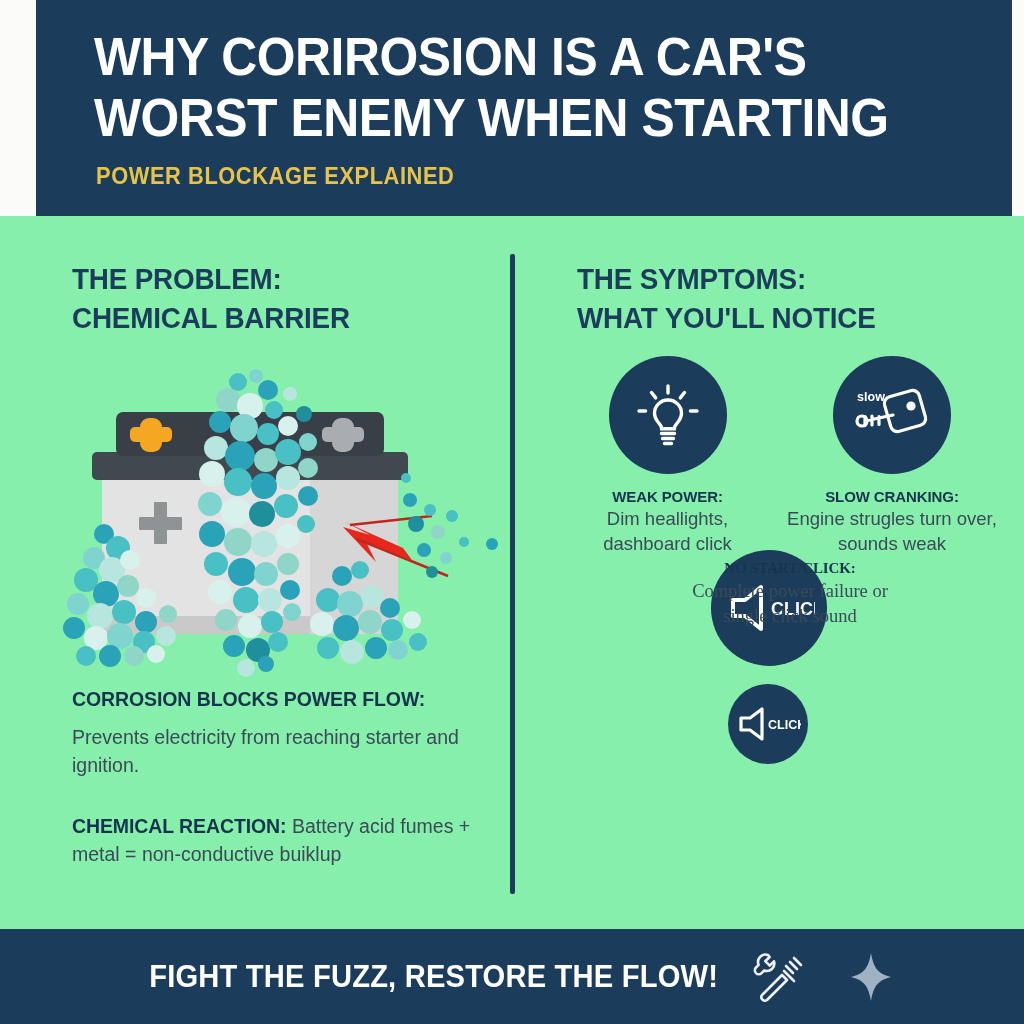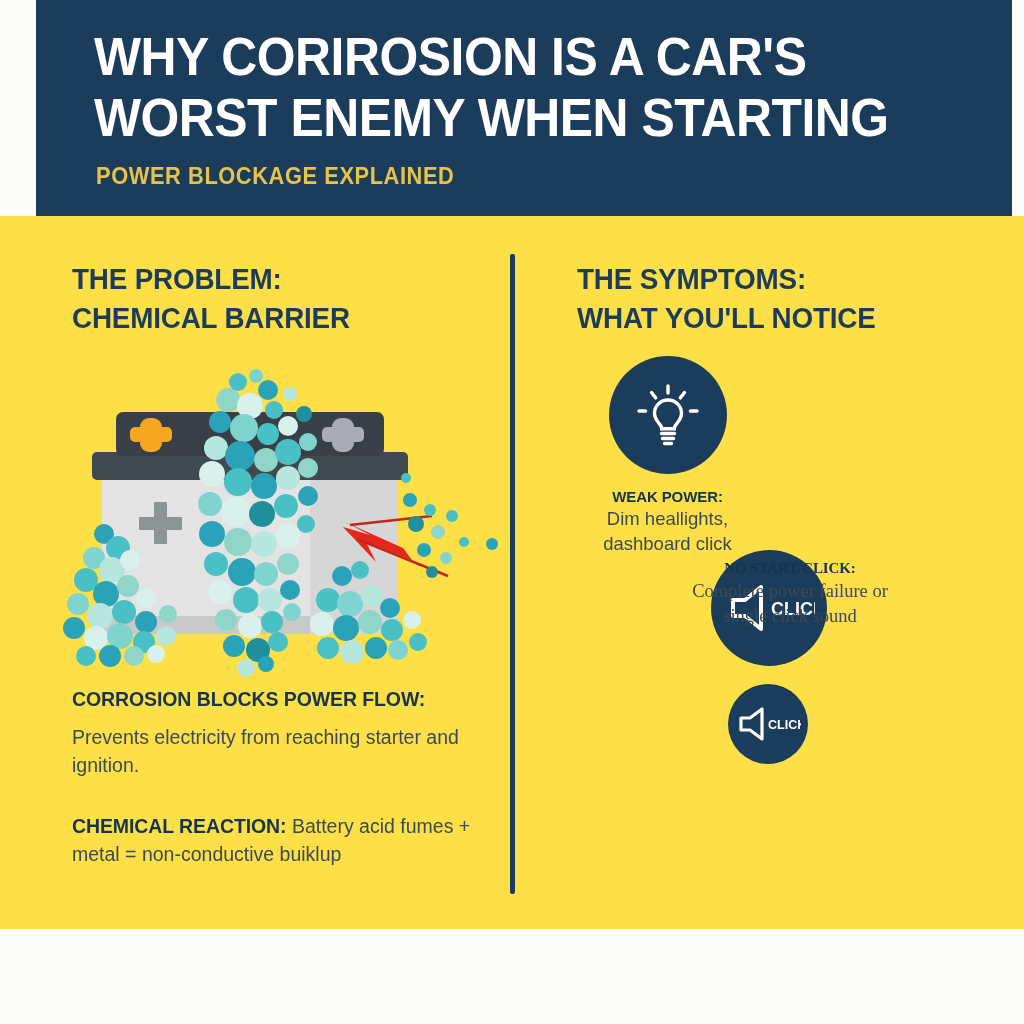--- a/index.html
+++ b/index.html
@@ -57,21 +57,21 @@
     transform: scaleX(0.95);
     transform-origin: left top;
   }
 
   
   .content {
     position: absolute;
     left: 0; top: 216px;
     width: 1024px;
     height: 713px;
-    background: #fde047;
+    background: #86efac;
   }
   .divider {
     position: absolute;
     left: 510px;
     top: 38px;
     width: 5px;
     height: 640px;
     background: #1b3c5a;
     border-radius: 2px;
   }
@@ -396,20 +396,36 @@
               <path d="M30.5 55.5h13M31.5 60.5h11M33.5 65.5h7"></path>
               <path d="M37 8v7M20.5 14.5l4.2 5.4M53.5 14.5l-4.2 5.4M8 33h6.6M59.4 33H66"></path>
             </g>
           </svg>
         </div>
         <span class="sym-title">WEAK POWER:</span>
         <span class="sym-desc">Dim heallights,
 dashboard click</span>
       </div>
 
+      <div class="sym" id="sym-crank">
+        <div class="circle" style="width:118px;height:118px;">
+          <svg width="86" height="80" viewBox="0 0 86 80">
+            <g stroke="#ffffff" stroke-width="3.2" fill="none" stroke-linejoin="round" stroke-linecap="round">
+              <rect x="38" y="18" width="36" height="36" rx="7" transform="rotate(-16 56 36)"></rect>
+              <circle cx="62" cy="31" r="4.6" fill="#ffffff" stroke="none"></circle>
+              <path d="M44 40 L16 46 M16 41.5 v9 M23 41 v9 M30 41.5 v8"></path>
+              <ellipse cx="13" cy="46" rx="5" ry="5"></ellipse>
+            </g>
+            <text x="22" y="26" fill="#ffffff" font-family="'Liberation Sans',sans-serif" font-size="12.5" font-weight="700" text-anchor="middle">slow</text>
+          </svg>
+        </div>
+        <span class="sym-title">SLOW CRANKING:</span>
+        <span class="sym-desc">Engine strugles turn over,
+sounds weak</span>
+      </div>
 
       <div class="click-big">
         <div class="circle" style="width:116px;height:116px;">
           <svg width="92" height="56" viewBox="0 0 92 56">
             <path d="M10 20 h12 L38 7 v42 L22 36 H10 Z" fill="none" stroke="#ffffff" stroke-width="4" stroke-linejoin="round"></path>
             <text x="48" y="35" fill="#ffffff" font-family="'Liberation Sans',sans-serif" font-size="18" font-weight="700">CLICK</text>
           </svg>
         </div>
       </div>
 
@@ -424,14 +440,30 @@
 
       <div class="sym" id="sym-nostart">
         <span class="sym-title">NO START/CLICK:</span>
         <span class="sym-desc">Complete power failure or
 single click sound</span>
       </div>
 
     </div>
   </div>
 
+  <div class="footer">
+    <span class="footer-text">FIGHT THE FUZZ, RESTORE THE FLOW!</span>
+    <span class="footer-icons">
+      <svg width="52" height="56" viewBox="0 0 52 56">
+        <g stroke="#eef2f6" stroke-width="2.6" fill="none" stroke-linejoin="round" stroke-linecap="round">
+          <path d="M16 6a7.5 7.5 0 0 0-9.4 9.9l-2.6 2.6a4 4 0 0 0 0 5.6 4 4 0 0 0 5.6 0l2.6-2.6A7.5 7.5 0 0 0 22 12.3l-4.3 4.3-4.4-4.4L17.6 8z" transform="translate(-1,0)"></path>
+          <path d="M9 46 l20-20 5 5 -20 20a3.6 3.6 0 0 1-5 -5z"></path>
+          <path d="M31 22 l10 10"></path>
+          <path d="M33 17 l7 7 M37 13 l7 7 M41 9 l7 7"></path>
+        </g>
+      </svg>
+      <svg width="44" height="52" viewBox="0 0 44 52">
+        <path d="M22 2 C24.5 16 28 22.5 42 26 C28 29.5 24.5 36 22 50 C19.5 36 16 29.5 2 26 C16 22.5 19.5 16 22 2 Z" fill="#9fb2c4"></path>
+      </svg>
+    </span>
+  </div>
 
 </div>
 
 </body></html>

